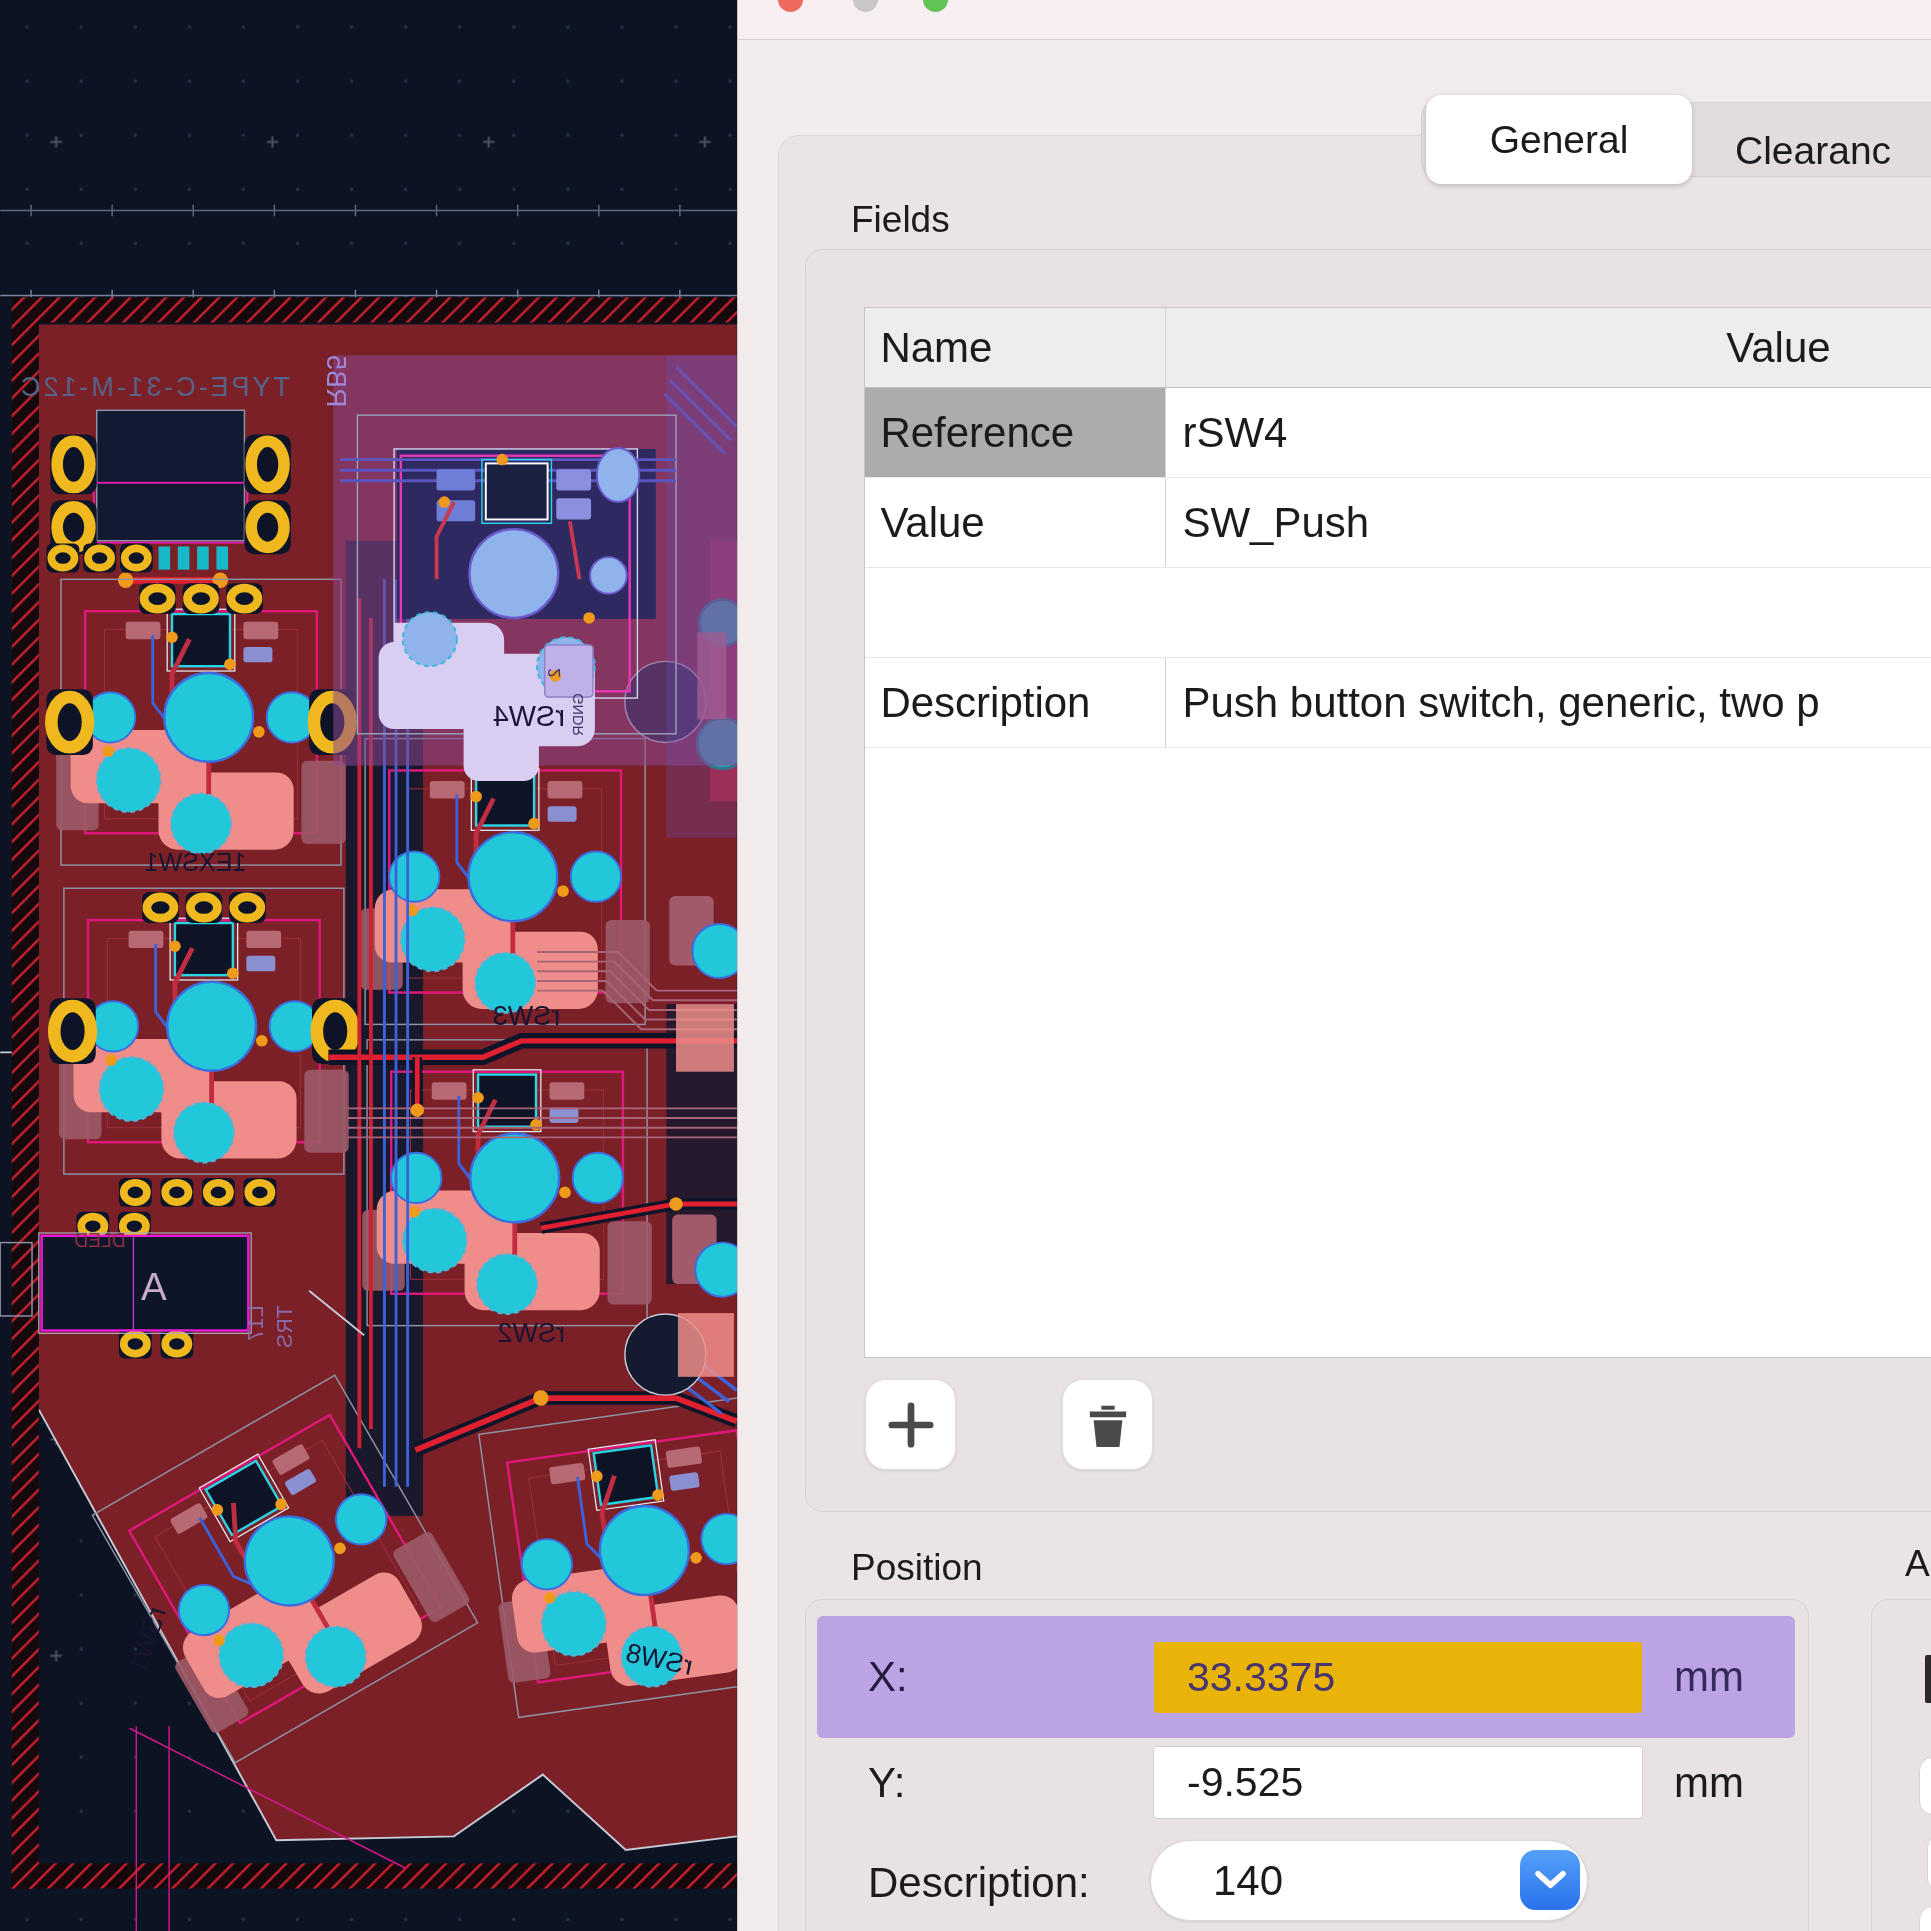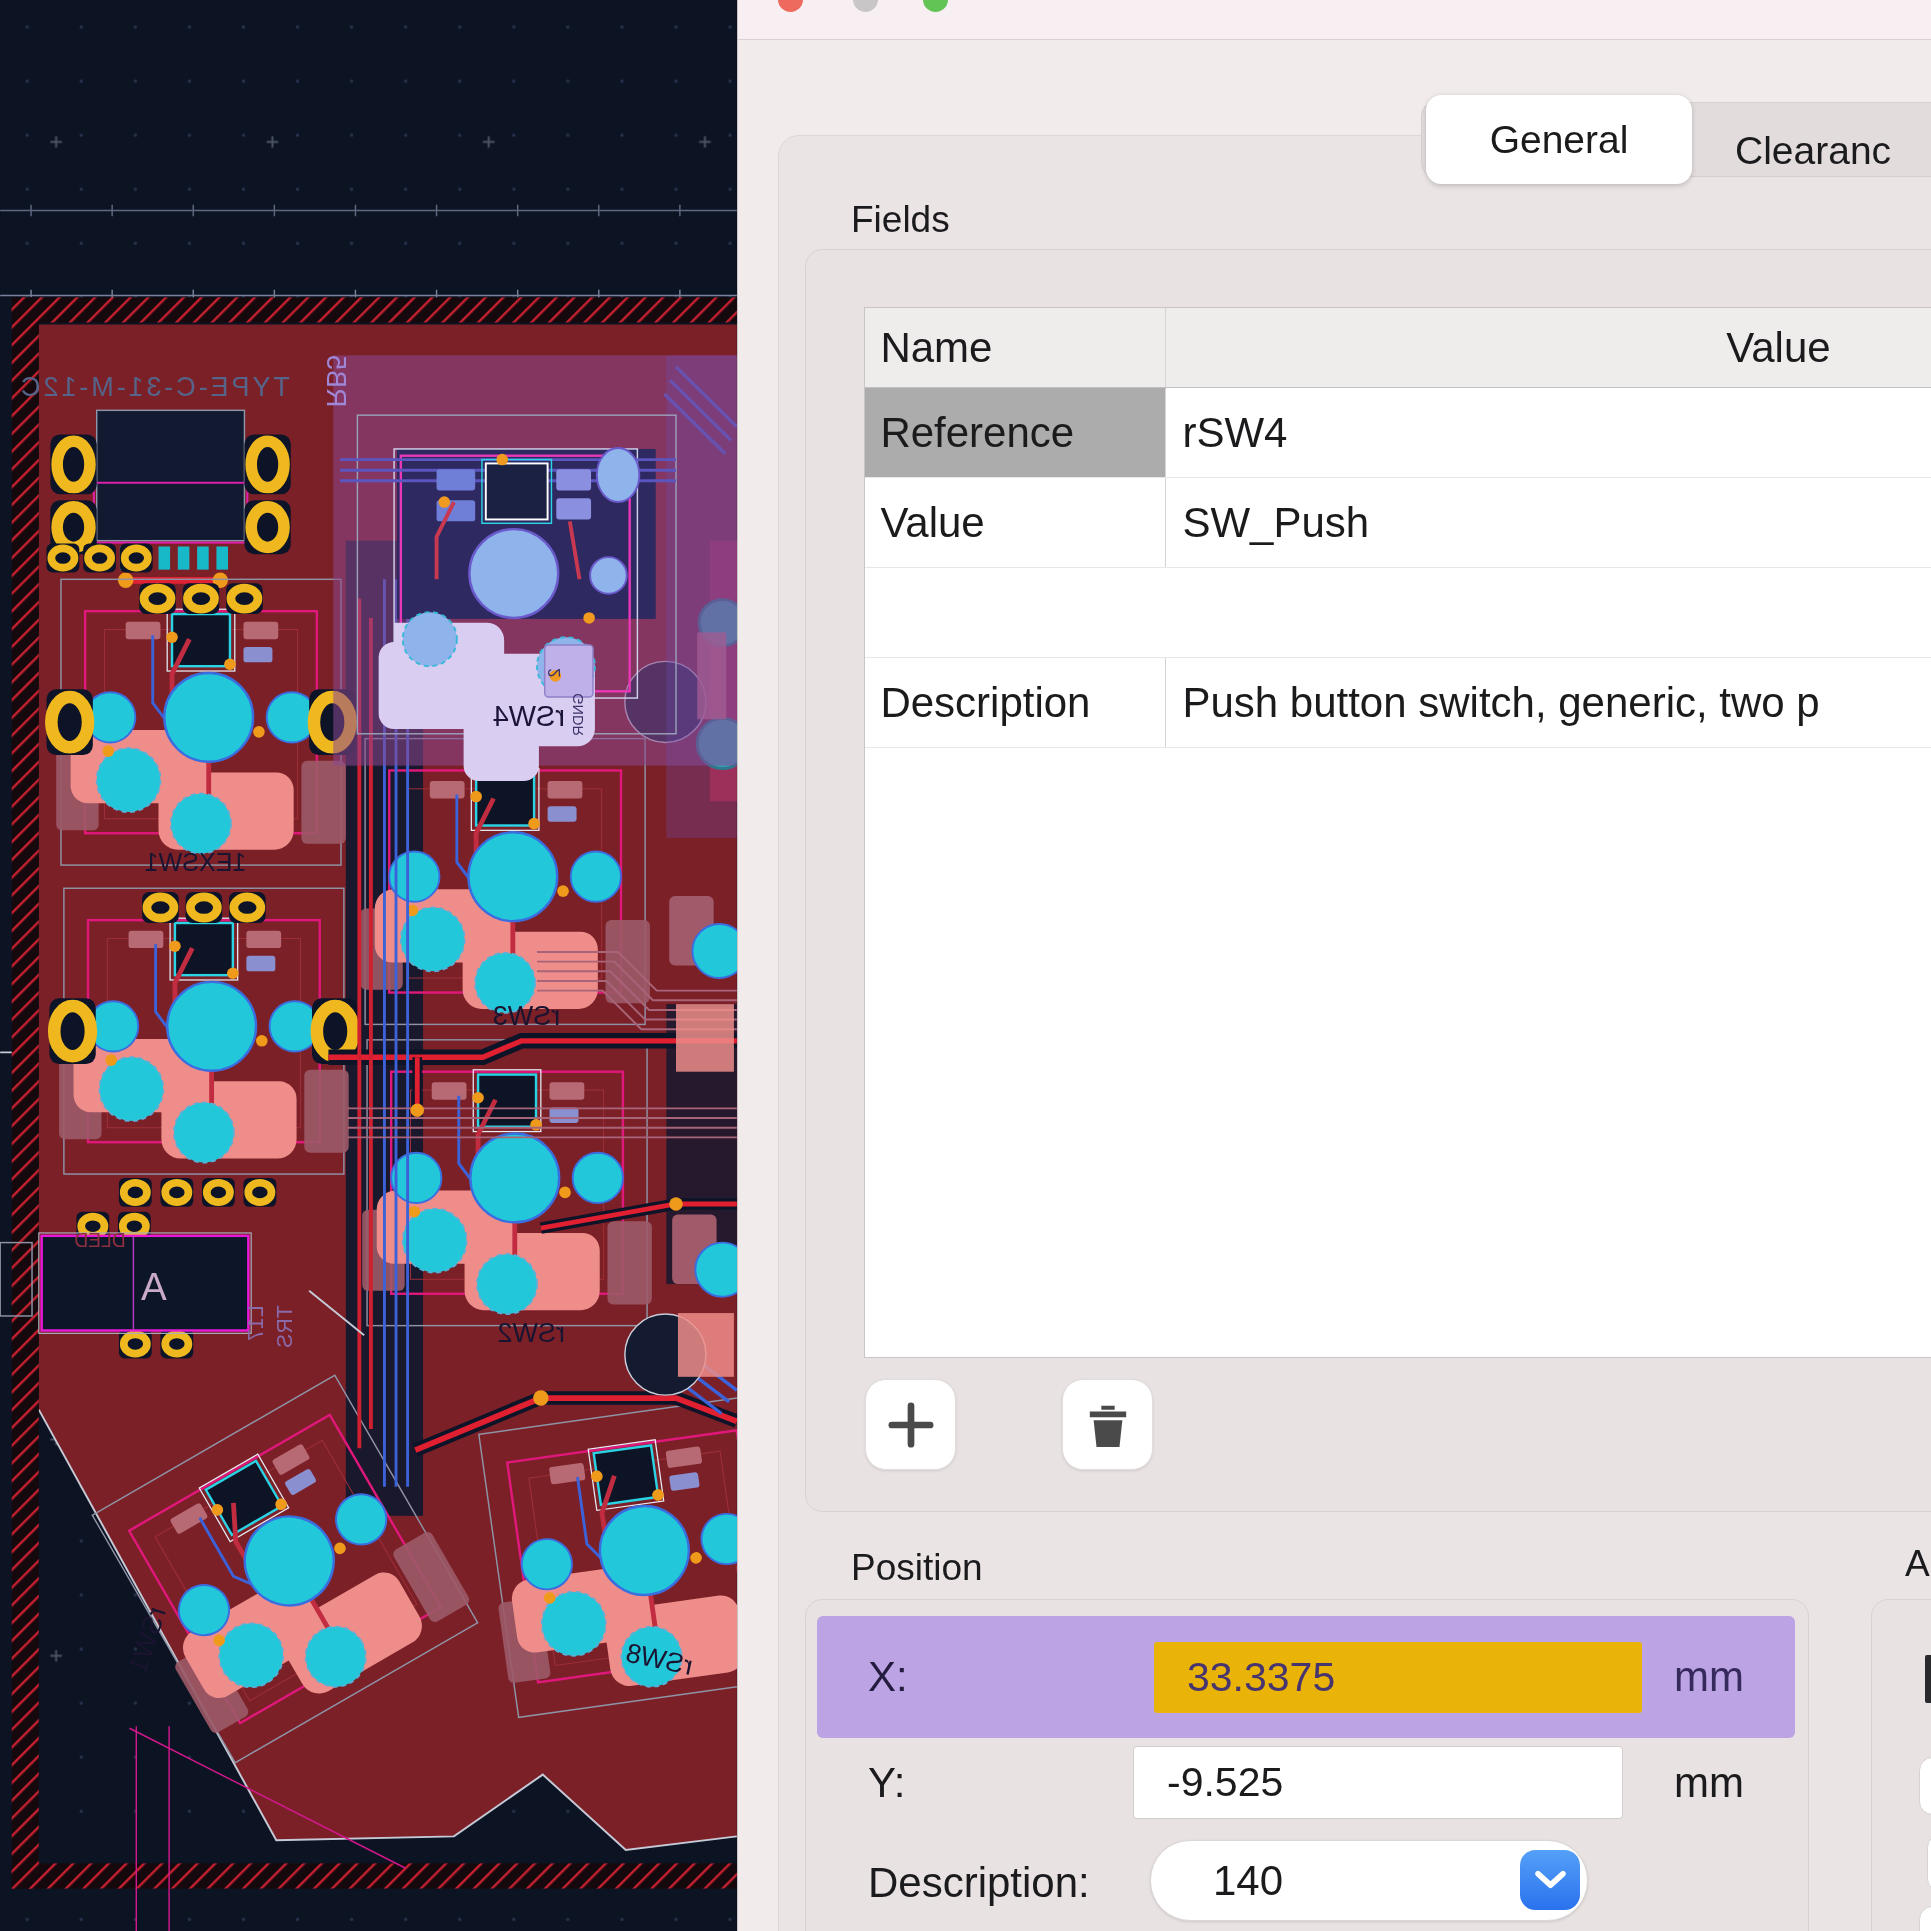--- a/index.html
+++ b/index.html
@@ -347,21 +347,21 @@
 
     <div id="position-label" class="abs section-label">Position</div>
     <div id="position-group" class="abs"></div>
 
     <div id="x-row" class="abs"></div>
     <div class="pos-label" style="left:130px;top:1653px;color:#241c3e;">X:</div>
     <input id="x-input" class="pos-input" style="left: 415px; top: 1641px;" value="33.3375">
     <div class="unit" style="left:936px;top:1653px;color:#362a5c;">mm</div>
 
     <div class="pos-label" style="left:130px;top:1759px;">Y:</div>
-    <input id="y-input" class="pos-input" style="left: 395px; top: 1746px;" value="-9.525">
+    <input id="y-input" class="pos-input" style="left: 415px; top: 1746px;" value="-9.525">
     <div class="unit" style="left:936px;top:1759px;">mm</div>
 
     <div class="pos-label" style="left:130px;top:1859px;">Description:</div>
     <div id="orient-combo" class="abs">
       <div id="orient-value">140</div>
       <div id="orient-btn">
         <svg width="33" height="21" viewBox="0 0 34 22">
           <polyline points="4,5 17,17 30,5" fill="none" stroke="#ffffff" stroke-width="6" stroke-linecap="round" stroke-linejoin="round"></polyline>
         </svg>
       </div>

